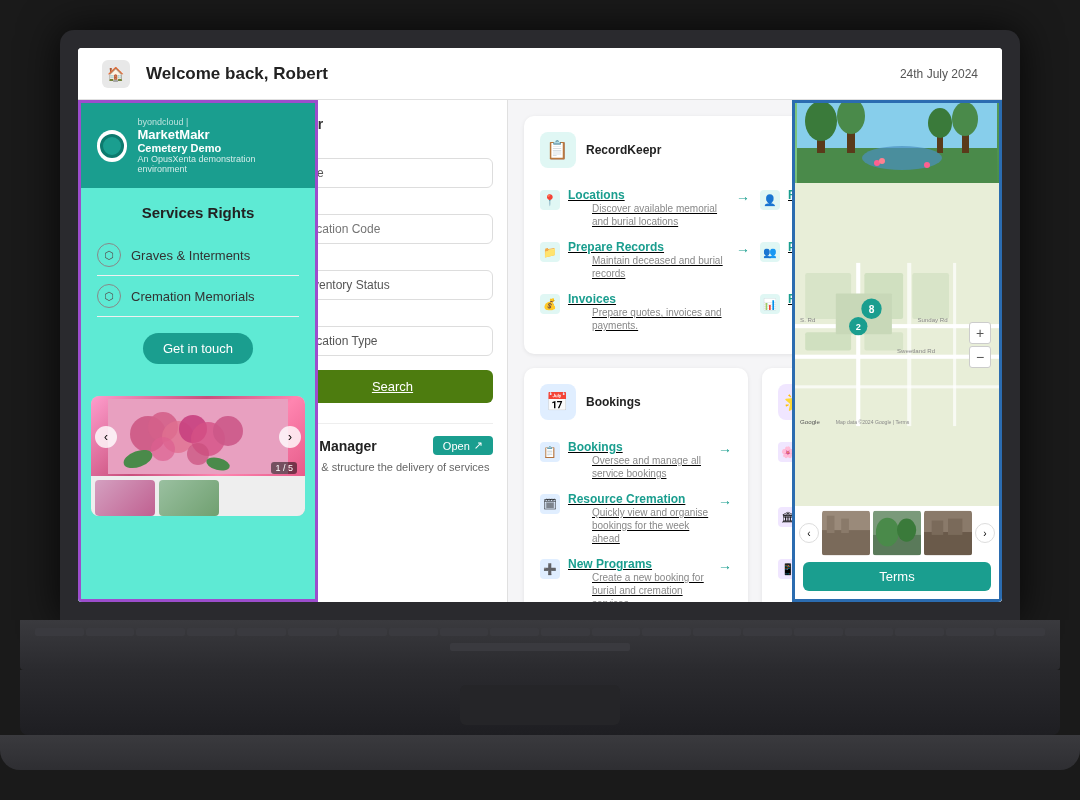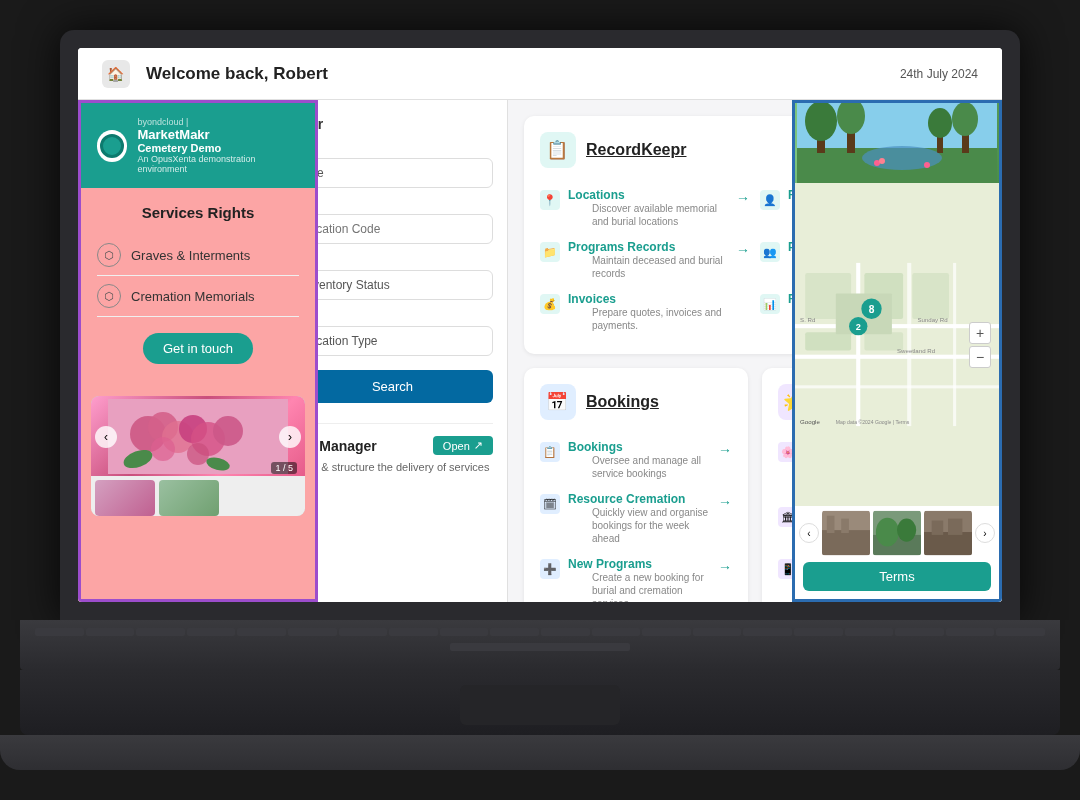--- a/index.html
+++ b/index.html
@@ -149,21 +149,21 @@
       position: relative;
     }
 
     
     .left-panel {
       position: absolute;
       left: 0;
       top: 0;
       width: 240px;
       height: 100%;
-      background: #fca5a5;
+      background: #5eead4;
       border-right: 1px solid #e0e0e0;
       border: 3px solid #9c4dcc;
       z-index: 10;
       overflow: hidden;
     }
 
     .left-panel-header {
       background: #1a9e8f;
       padding: 14px 16px;
       display: flex;
@@ -354,26 +354,27 @@
       border-radius: 6px;
       font-size: 12px;
       color: #999;
       outline: none;
     }
 
     .search-btn {
       margin-top: 14px;
       width: 100%;
       padding: 9px;
-      background: #0369a1;
+      background: #4d7c0f;
       color: white;
       border: none;
       border-radius: 6px;
       font-size: 13px;
       cursor: pointer;
+      text-decoration: underline;
     }
 
     .task-header {
       display: flex;
       align-items: center;
       justify-content: space-between;
       margin-bottom: 6px;
     }
 
     .task-title {
@@ -435,24 +436,23 @@
       align-items: center;
       justify-content: center;
       font-size: 18px;
     }
 
     .icon-teal { background: #e0f7f4; color: #1a9e8f; }
     .icon-blue { background: #e0eeff; color: #2b6cb0; }
     .icon-purple { background: #f0e6ff; color: #7c3aed; }
 
     .section-title {
-      font-size: 16px;
+      font-size: 12px;
       font-weight: 700;
       color: #222;
-      text-decoration: underline;
     }
 
     .section-items {
       display: grid;
       grid-template-columns: 1fr 1fr;
       gap: 10px;
     }
 
     .item-row {
       display: flex;
@@ -467,21 +467,21 @@
       border-radius: 4px;
       background: #e0f7f4;
       display: flex;
       align-items: center;
       justify-content: center;
       font-size: 11px;
       flex-shrink: 0;
       margin-top: 2px;
     }
 
-    .item-content { flex: 1; }
+    .item-content { flex: 1; text-decoration: underline; }
 
     .item-name {
       font-size: 12px;
       font-weight: 600;
       color: #1a9e8f;
       cursor: pointer;
     }
 
     .item-desc {
       font-size: 10px;
@@ -711,21 +711,21 @@
                     <div class="item-icon">📍</div>
                     <div class="item-content">
                       <div class="item-name">Locations</div>
                       <div class="item-desc">Discover available memorial and burial locations</div>
                     </div>
                     <span class="item-arrow">→</span>
                   </div>
                   <div class="item-row">
                     <div class="item-icon">📁</div>
                     <div class="item-content">
-                      <div class="item-name">Programs Records</div>
+                      <div class="item-name">Prepare Records</div>
                       <div class="item-desc">Maintain deceased and burial records</div>
                     </div>
                     <span class="item-arrow">→</span>
                   </div>
                   <div class="item-row">
                     <div class="item-icon">💰</div>
                     <div class="item-content">
                       <div class="item-name">Invoices</div>
                       <div class="item-desc">Prepare quotes, invoices and payments.</div>
                     </div>

